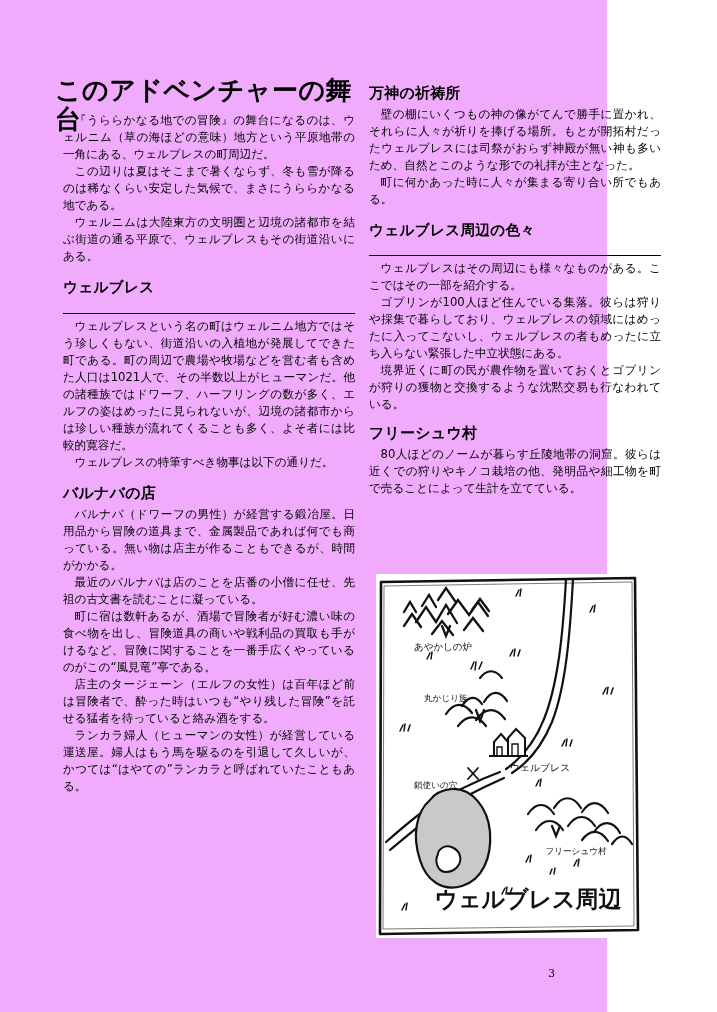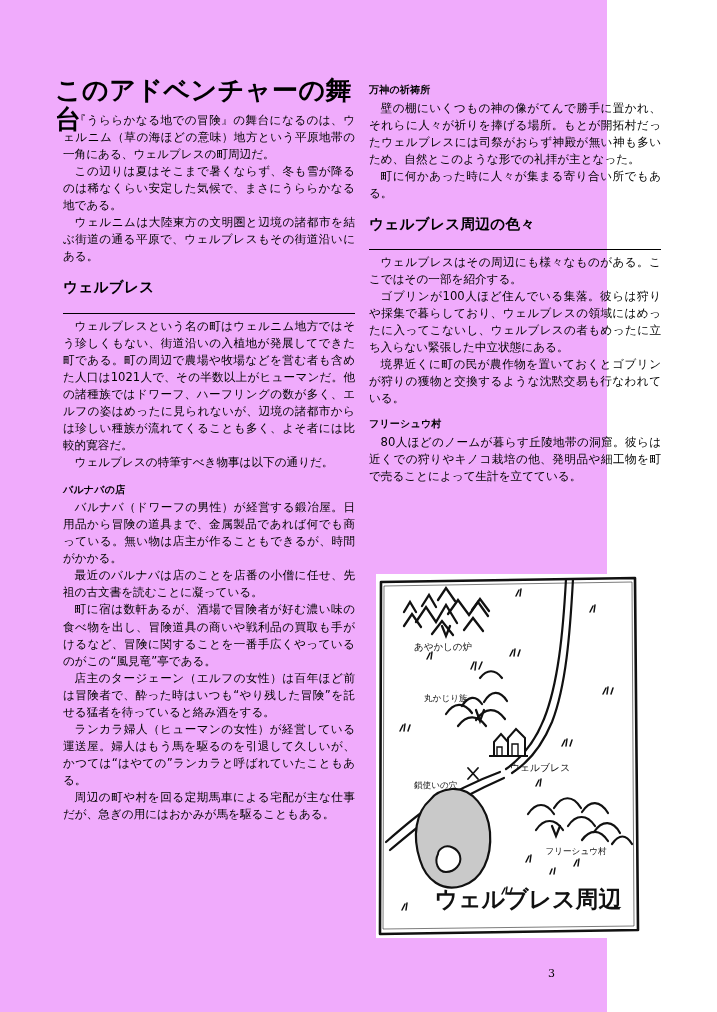--- a/index.html
+++ b/index.html
@@ -46,21 +46,21 @@
   h2.sec {
     font-size: 14.6px;
     font-weight: bold;
     margin: 13px 0 4px 0;
     padding-bottom: 16px;
     border-bottom: 1.3px solid #000;
     line-height: 1.25;
     letter-spacing: 0.3px;
   }
   h3.sub {
-    font-size: 10px;
+    font-size: 15px;
     font-weight: bold;
     margin: 13px 0 3px 0;
     line-height: 1.25;
     letter-spacing: 0.2px;
   }
   h3.sub.tight { margin-top: 11px; }
 
   
   .map-figure {
     position: absolute;
@@ -96,21 +96,20 @@
     <p class="body">ウェルブレスの特筆すべき物事は以下の通りだ。</p>
 
     <h3 class="sub">バルナバの店</h3>
     <p class="body">バルナバ（ドワーフの男性）が経営する鍛冶屋。日用品から冒険の道具まで、金属製品であれば何でも商っている。無い物は店主が作ることもできるが、時間がかかる。</p>
     <p class="body">最近のバルナバは店のことを店番の小僧に任せ、先祖の古文書を読むことに凝っている。</p>
 
     <p class="body">町に宿は数軒あるが、酒場で冒険者が好む濃い味の食べ物を出し、冒険道具の商いや戦利品の買取も手がけるなど、冒険に関することを一番手広くやっているのがこの“風見竜”亭である。</p>
     <p class="body">店主のタージェーン（エルフの女性）は百年ほど前は冒険者で、酔った時はいつも“やり残した冒険”を託せる猛者を待っていると絡み酒をする。</p>
 
     <p class="body">ランカラ婦人（ヒューマンの女性）が経営している運送屋。婦人はもう馬を駆るのを引退して久しいが、かつては“はやての”ランカラと呼ばれていたこともある。</p>
-    <p class="body">周辺の町や村を回る定期馬車による宅配が主な仕事だが、急ぎの用にはおかみが馬を駆ることもある。</p>
   </div>
 
   <div class="col col-right">
 
     <h3 class="sub" style="margin-top:0">万神の祈祷所</h3>
     <p class="body">壁の棚にいくつもの神の像がてんで勝手に置かれ、それらに人々が祈りを捧げる場所。もとが開拓村だったウェルブレスには司祭がおらず神殿が無い神も多いため、自然とこのような形での礼拝が主となった。</p>
     <p class="body">町に何かあった時に人々が集まる寄り合い所でもある。</p>
 
     <h2 class="sec">ウェルブレス周辺の色々</h2>
     <p class="body">ウェルブレスはその周辺にも様々なものがある。ここではその一部を紹介する。</p>

